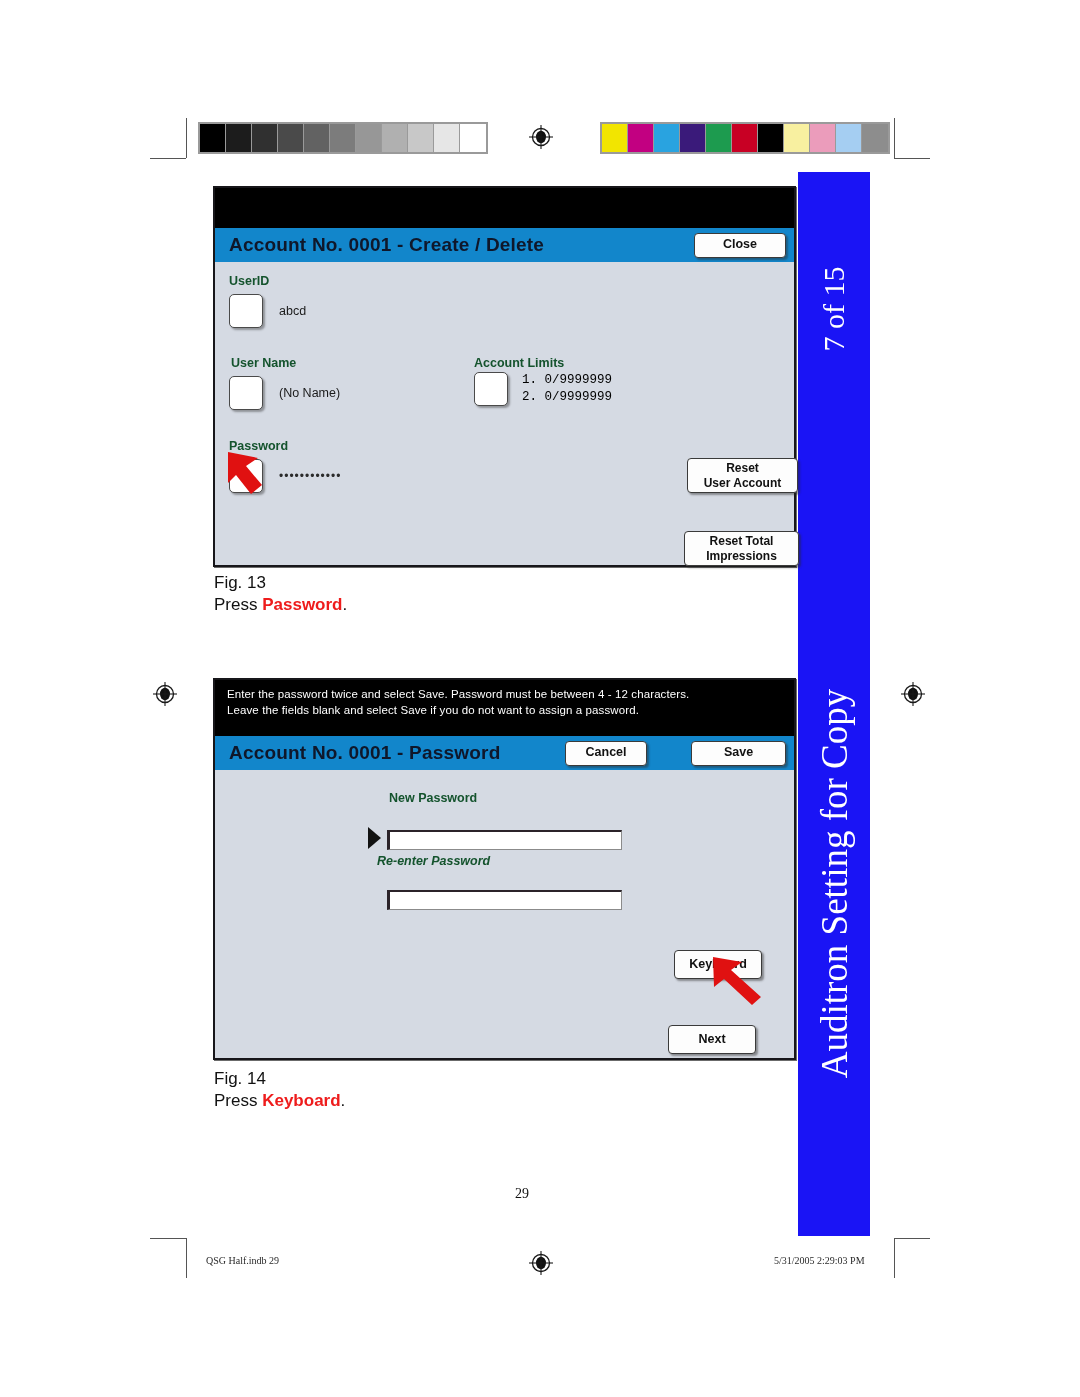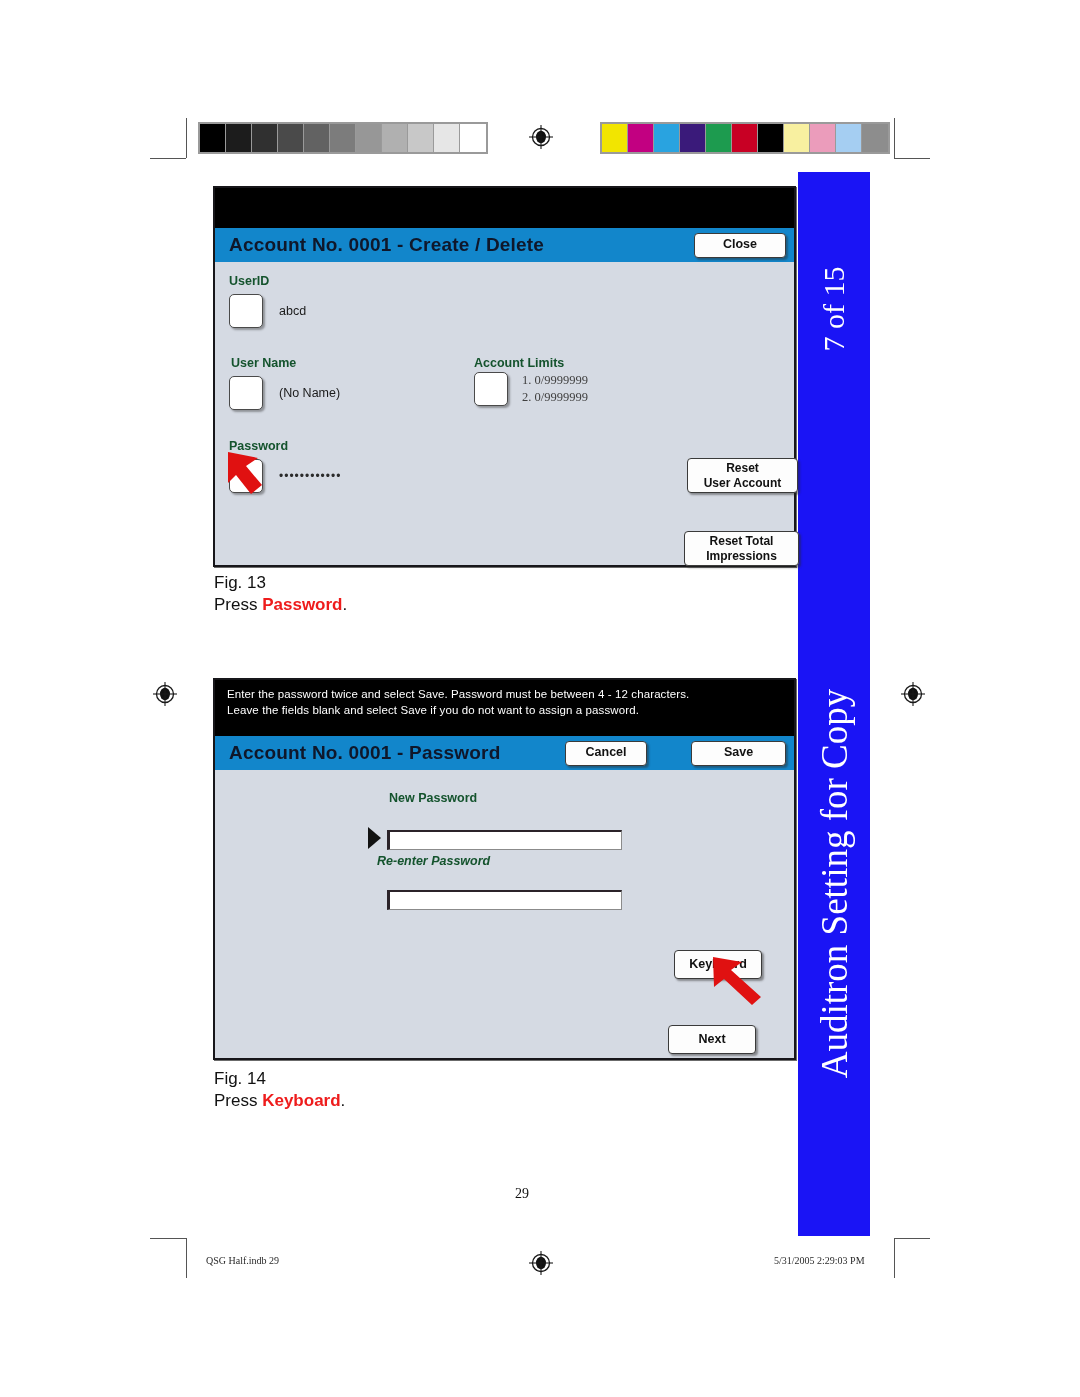--- a/index.html
+++ b/index.html
@@ -144,23 +144,23 @@
     font-weight: bold;
     font-size: 12.5px;
     color: #14532d;
   }
   .field-value {
     font-family: "Liberation Sans", sans-serif;
     font-size: 12.5px;
     color: #1b1b1b;
   }
   .limits-lines {
-    font-family: Liberation Serif, serif;
+    font-family: Liberation Mono, monospace;
     font-size: 12.5px;
-    color: #404040;
+    color: #000000;
     line-height: 1.35;
   }
 
   .panel-body { position: relative; }
 
   .row { position: absolute; display: flex; align-items: center; }
 
   
   .textbox {
     background: #ffffff;

